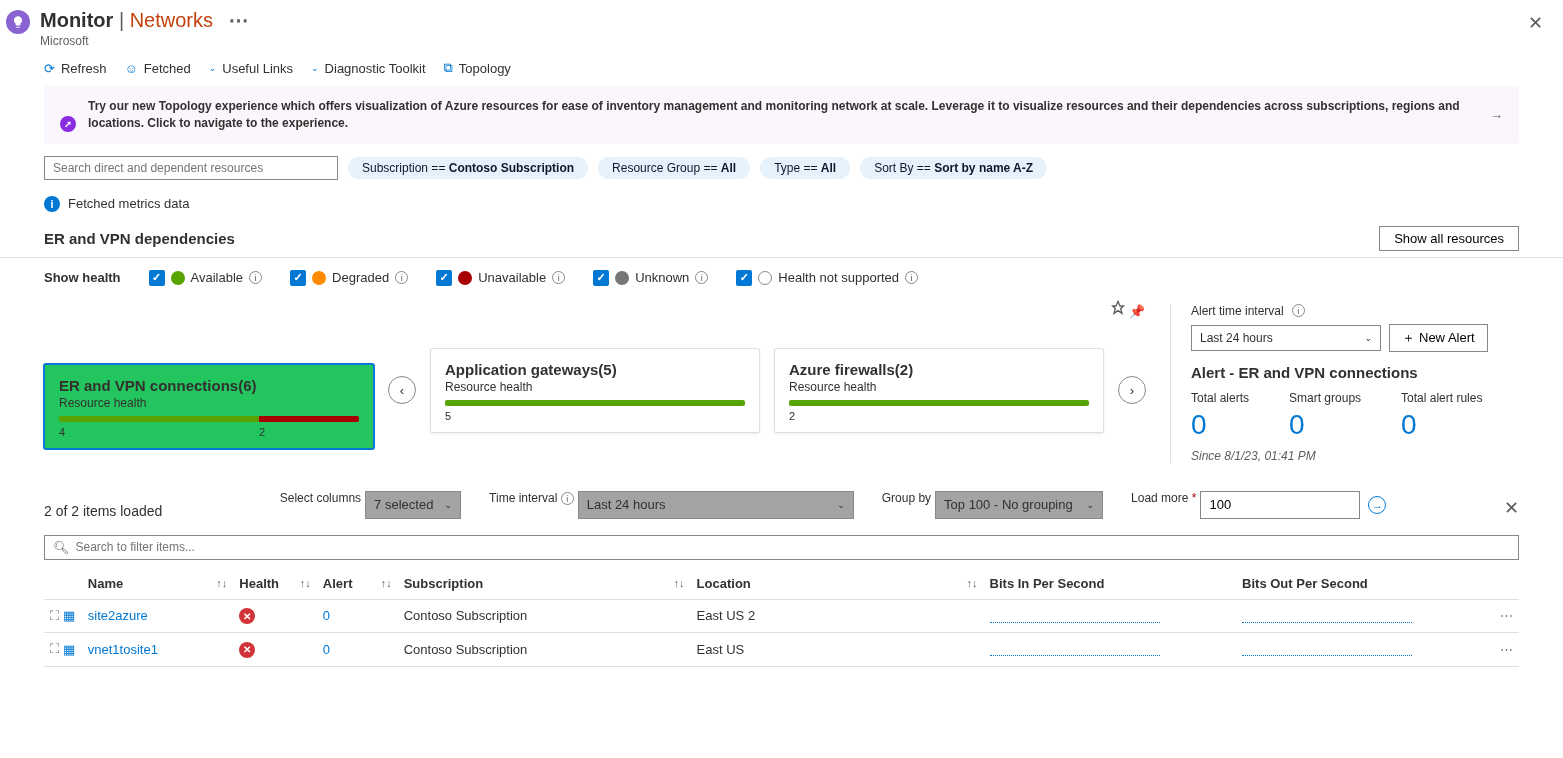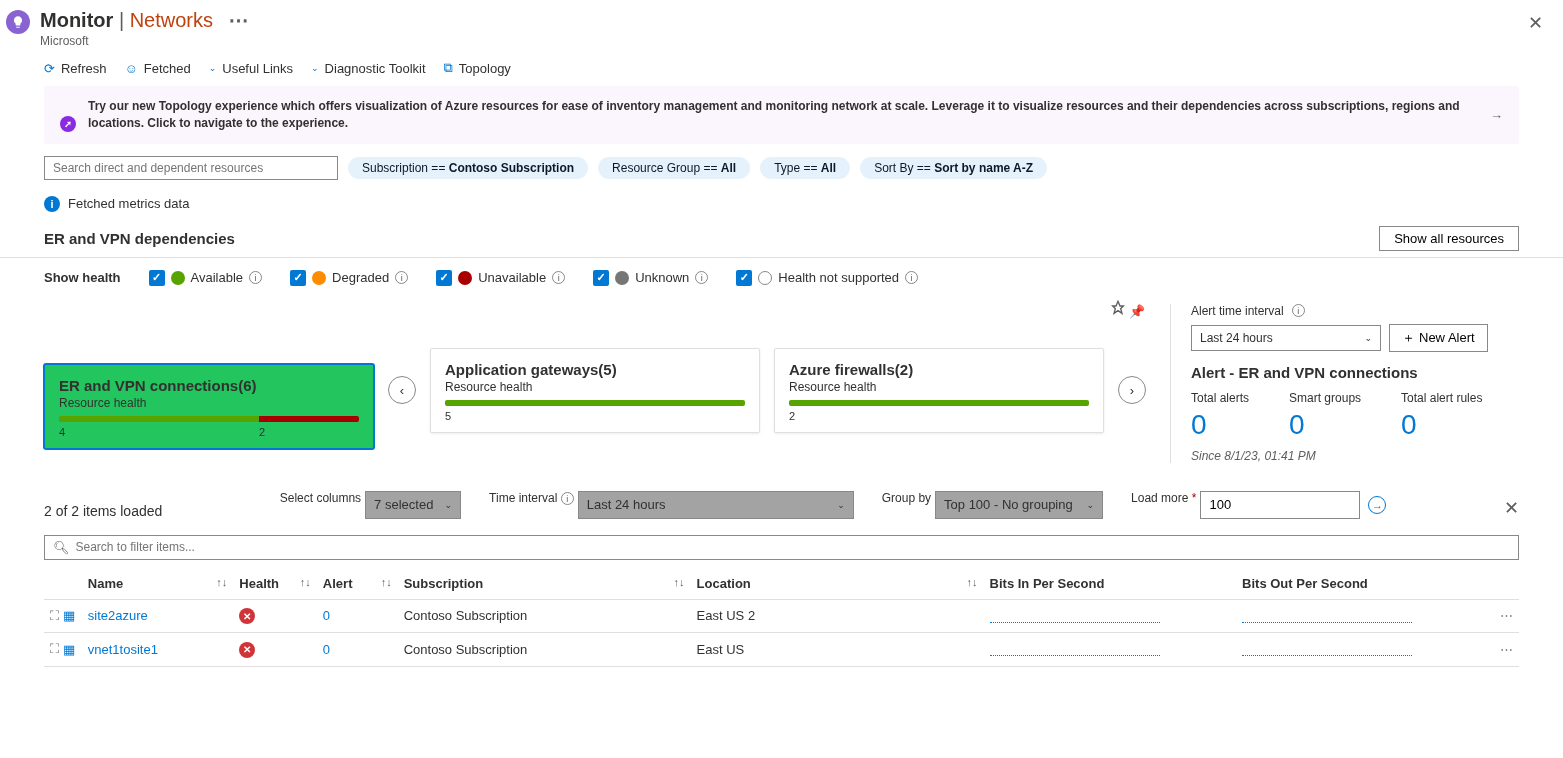--- a/index.html
+++ b/index.html
@@ -69,21 +69,21 @@
   .select-sm { border:1px solid #8a8886; height:28px; padding:0 8px; display:flex; align-items:center; justify-content:space-between; font-size:13px; background:#a3a3a3; cursor:pointer; gap:10px;}
   .loaded { font-size:14px; margin-right:auto;}
   .text-input { border:1px solid #8a8886; height:28px; padding:0 8px; font-size:13px; width:160px;}
   .close-x { color:#605e5c; font-size:18px; cursor:pointer; margin-left:auto;}
   .submit-ic { width:18px; height:18px; border:1px solid #0078d4; border-radius:50%; display:flex; align-items:center; justify-content:center; color:#0078d4; cursor:pointer; font-size:11px;}
   .filter-box { margin:8px 44px 0; border:1px solid #8a8886; display:flex; align-items:center; padding:4px 8px; gap:6px; }
   .filter-box input { border:0; outline:0; flex:1; font-size:12px; }
   table { width: calc(100% - 88px); margin:8px 44px; border-collapse:collapse; font-size:13px;}
   th { text-align:left; font-weight:600; padding:8px 6px; border-bottom:1px solid #e1dfdd; white-space:nowrap;}
   th .sort { color:#605e5c; font-size:11px; margin-left:auto;}
-  th .th-inner{display:flex;gap:20px;}
+  th .th-inner{display:flex;align-items:center; gap:20px;}
   td { padding:8px 6px; border-bottom:1px solid #e1dfdd; vertical-align:middle;}
   .link { color:#0078d4; cursor:pointer;}
   .hx { width:16px; height:16px; background:#d13438; border-radius:50%; display:inline-flex; align-items:center; justify-content:center; color:#fff; font-size:10px; font-weight:bold;}
   .spark { width:170px; height:14px; border-bottom:1px dotted #0078d4;}
   .row-more{color:#605e5c;cursor:pointer;text-align:right;}
   .row-ic { display:inline-flex; gap:4px; align-items:center;}
   .caret{font-size:9px;}
 </style>
 </head>
 <body>

